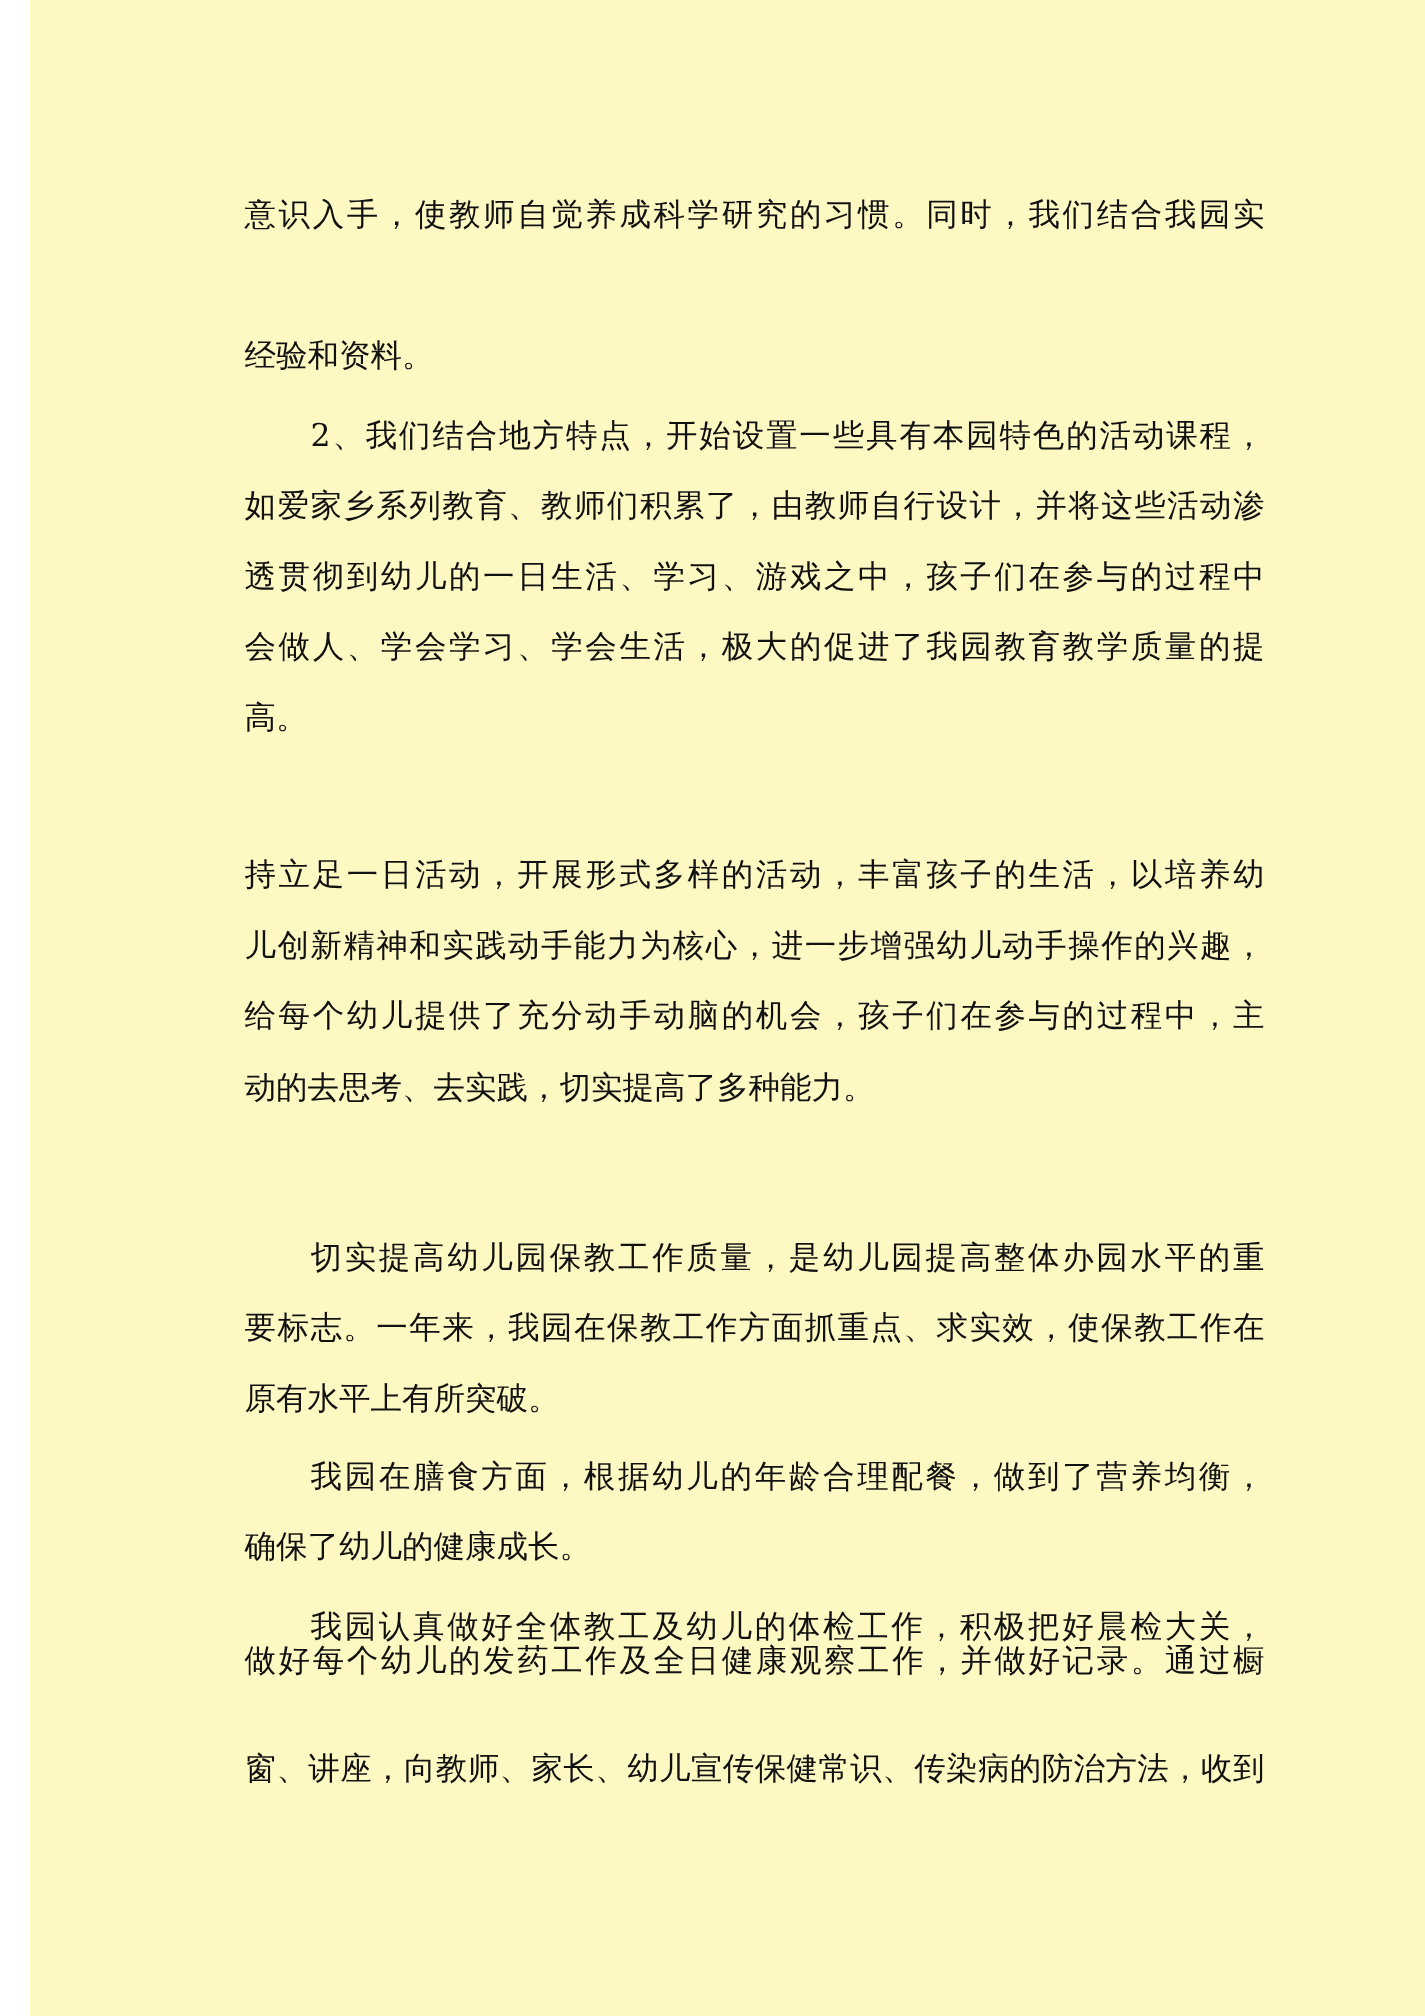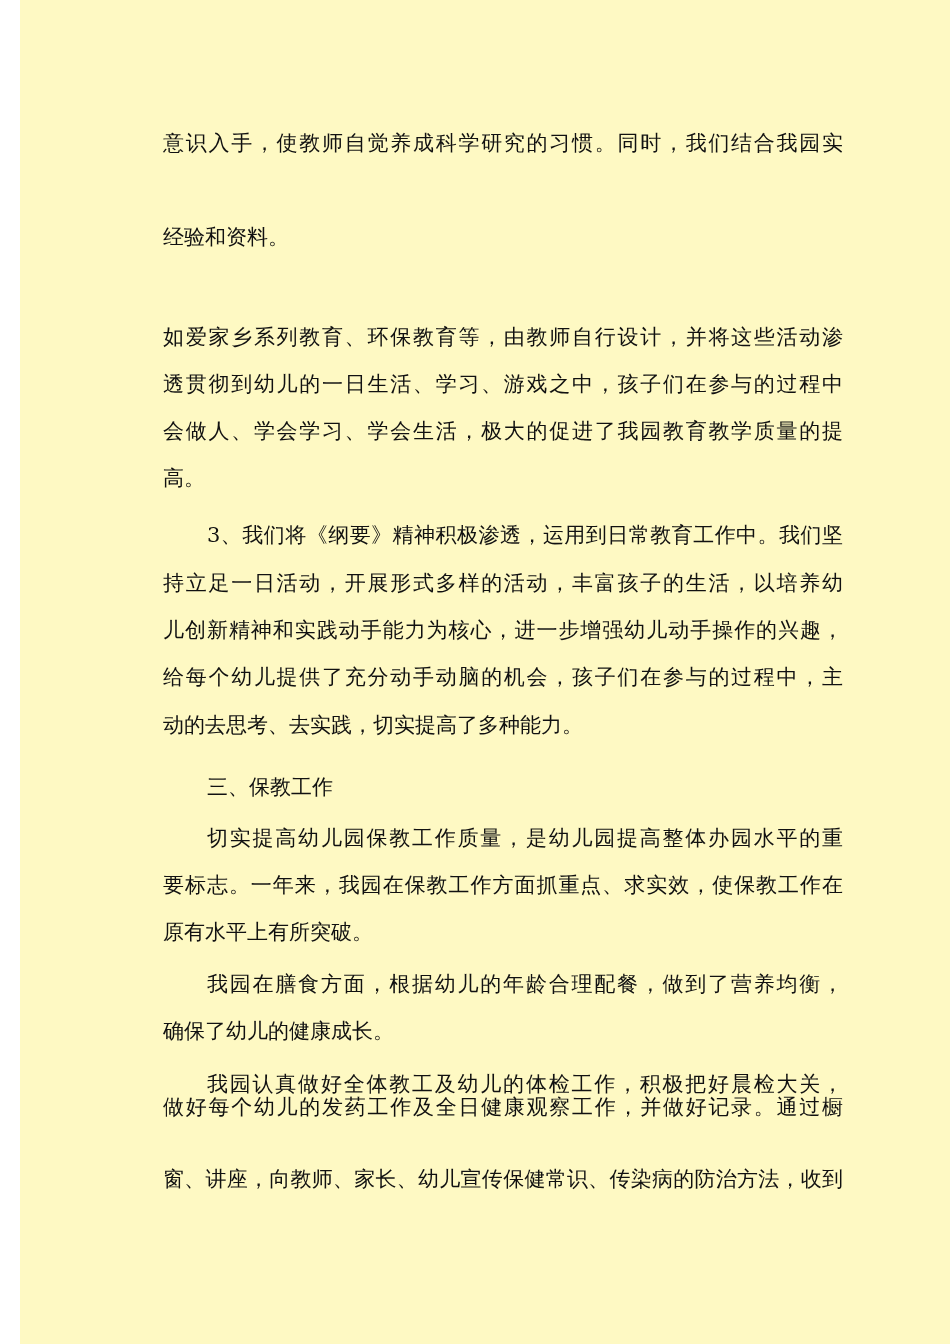--- a/index.html
+++ b/index.html
@@ -26,32 +26,31 @@
   .line.last { text-align-last: left; }
 </style>
 </head>
 <body>
 
 <div class="page">
 
   <div class="line" style="top:129px">意识入手，使教师自觉养成科学研究的习惯。同时，我们结合我园实</div>
   <div class="line last" style="top:223px">经验和资料。</div>
 
-  <div class="line" style="top:323px">如爱家乡系列教育、环保教育等，由教师自行设计，并将这些活动渗</div>
+  <div class="line indent" style="top:276px">2、我们结合地方特点，开始设置一些具有本园特色的活动课程，</div>
+  <div class="line" style="top:323px">如爱家乡系列教育、教师们积累了，由教师自行设计，并将这些活动渗</div>
   <div class="line" style="top:370px">透贯彻到幼儿的一日生活、学习、游戏之中，孩子们在参与的过程中</div>
   <div class="line" style="top:417px">会做人、学会学习、学会生活，极大的促进了我园教育教学质量的提</div>
   <div class="line last" style="top:464px">高。</div>
 
-  <div class="line indent" style="top:521px">3、我们将《纲要》精神积极渗透，运用到日常教育工作中。我们坚</div>
   <div class="line" style="top:569px">持立足一日活动，开展形式多样的活动，丰富孩子的生活，以培养幼</div>
   <div class="line" style="top:616px">儿创新精神和实践动手能力为核心，进一步增强幼儿动手操作的兴趣，</div>
   <div class="line" style="top:663px">给每个幼儿提供了充分动手动脑的机会，孩子们在参与的过程中，主</div>
   <div class="line last" style="top:711px">动的去思考、去实践，切实提高了多种能力。</div>
 
-  <div class="line indent last" style="top:773px">三、保教工作</div>
 
   <div class="line indent" style="top:824px">切实提高幼儿园保教工作质量，是幼儿园提高整体办园水平的重</div>
   <div class="line" style="top:871px">要标志。一年来，我园在保教工作方面抓重点、求实效，使保教工作在</div>
   <div class="line last" style="top:918px">原有水平上有所突破。</div>
 
   <div class="line indent" style="top:970px">我园在膳食方面，根据幼儿的年龄合理配餐，做到了营养均衡，</div>
   <div class="line last" style="top:1017px">确保了幼儿的健康成长。</div>
 
   <div class="line indent" style="top:1070px">我园认真做好全体教工及幼儿的体检工作，积极把好晨检大关，</div>
   <div class="line" style="top:1093px">做好每个幼儿的发药工作及全日健康观察工作，并做好记录。通过橱</div>

